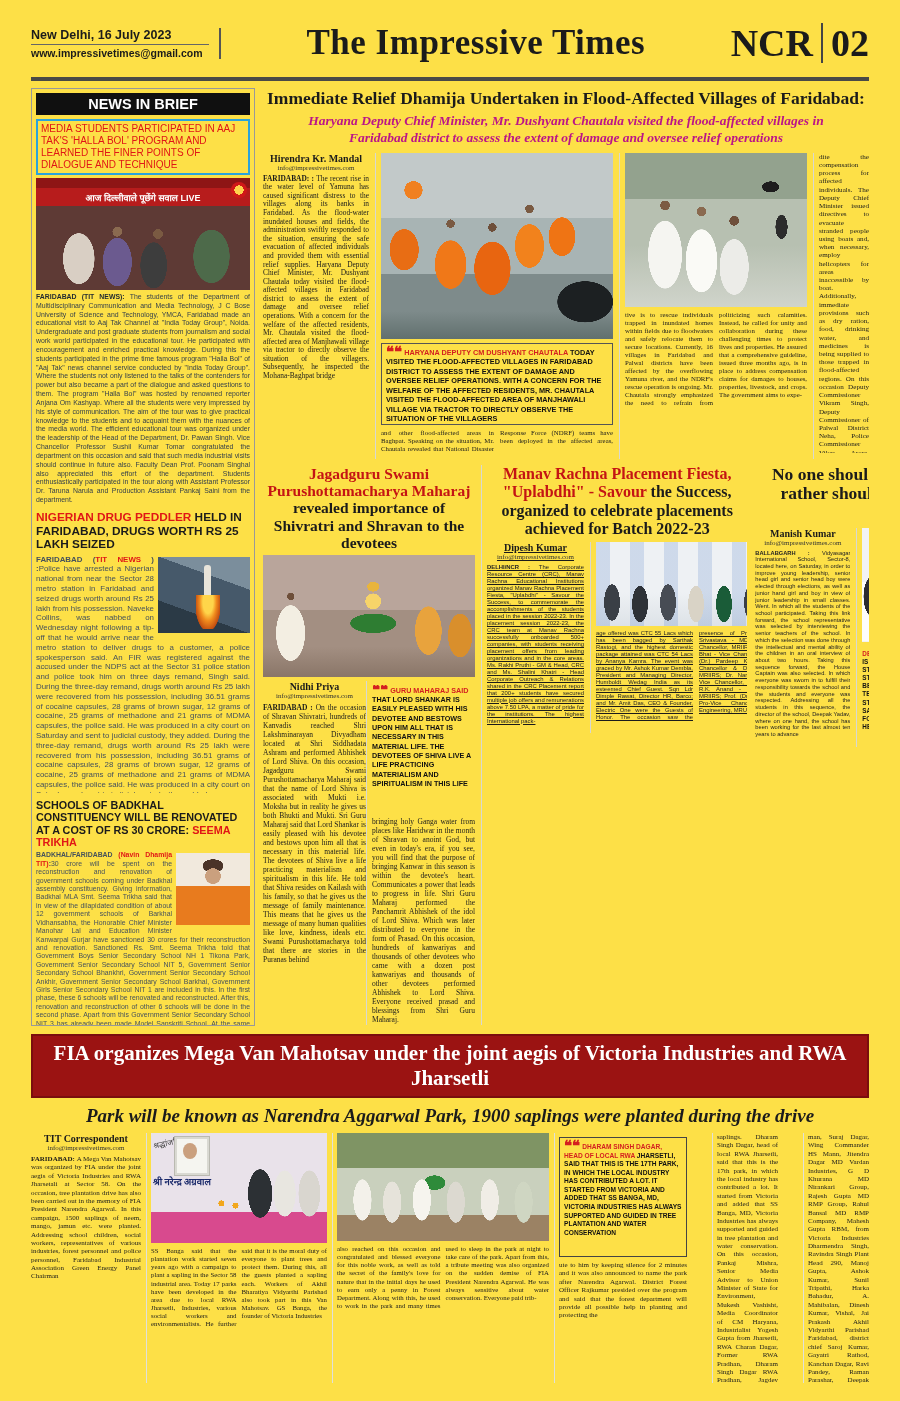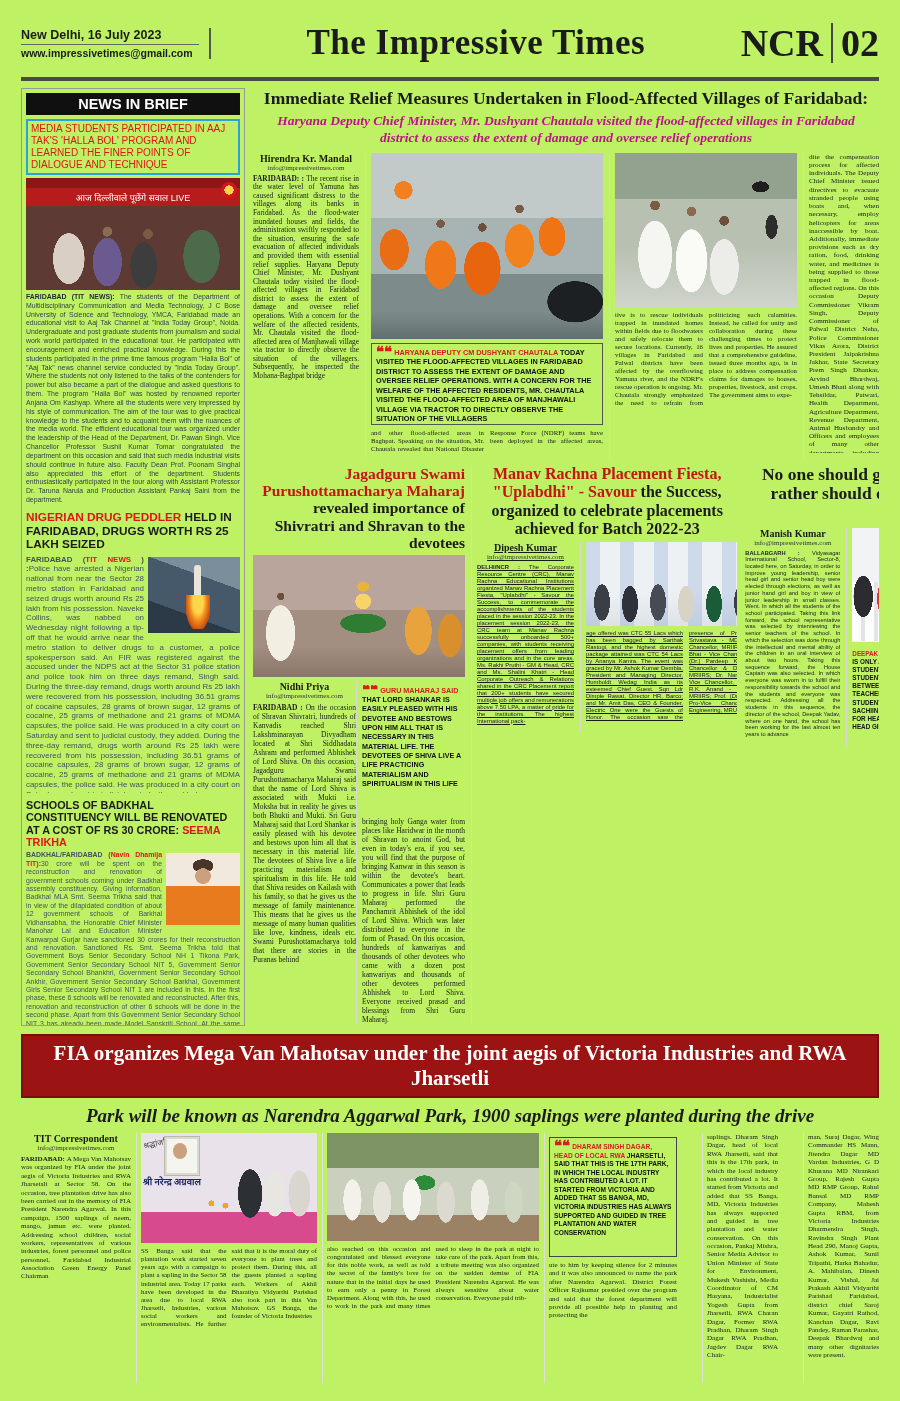--- a/index.html
+++ b/index.html
@@ -1,18 +1,18 @@
 <!DOCTYPE html>
 <html><head>
 <meta charset="utf-8">
 <style>
   html,body{margin:0;padding:0;background:#d9d9d4;}
-  .page{width:900px;height:1401px;margin:0 auto;background:#bef264;position:relative;
+  .page{width:900px;height:1401px;margin:0 auto;background:#fde047;position:relative;
         font-family:"Liberation Serif",serif;color:#1b1b1b;overflow:hidden;
-        padding:14px 21px 0;box-sizing:border-box;}
+        padding:14px 31px 0;box-sizing:border-box;}
   
   .masthead{display:flex;align-items:center;height:58px;}
   .mast-left{width:178px;border-right:2px solid #555;padding-right:10px;font-family:"Liberation Sans",sans-serif;}
   .mast-date{font-weight:bold;font-size:12.5px;border-bottom:1.5px solid #666;padding-bottom:2px;}
   .mast-email{font-weight:bold;font-size:10.5px;padding-top:2px;}
   .mast-title{flex:1;text-align:center;font-weight:bold;font-size:35px;letter-spacing:.5px;}
   .mast-right{font-weight:bold;font-size:38px;display:flex;align-items:center;gap:8px;}
   .mast-bar{width:2px;height:40px;background:#444;display:inline-block;}
   .rule{height:4px;background:#4a4a46;margin:5px 0 7px;}
   
@@ -26,21 +26,21 @@
   .brief1-head{color:#e01616;font-weight:normal;font-size:10px;line-height:1.2;}
   .tv-photo{height:112px;margin-top:3px;position:relative;background:
      radial-gradient(ellipse 26px 42px at 20% 72%,#d9cfc4 0 60%,transparent 61%),
      radial-gradient(ellipse 24px 40px at 38% 75%,#6b5a8f 0 60%,transparent 61%),
      radial-gradient(ellipse 22px 38px at 55% 78%,#3d3d3d 0 60%,transparent 61%),
      radial-gradient(ellipse 30px 44px at 82% 70%,#4d6a4a 0 60%,transparent 61%),
      radial-gradient(circle 8px at 38% 48%,#8a6a50 0 60%,transparent 61%),
      radial-gradient(circle 8px at 57% 50%,#7a5a42 0 60%,transparent 61%),
      linear-gradient(180deg,#8e1515 0 20%,#5e3a35 20% 100%);}
   .tv-band{position:absolute;top:10px;left:0;right:0;height:18px;background:#b71c1c;color:#fff;
-           font-size:9px;font-weight:normal;display:flex;align-items:center;justify-content:center;}
+           font-size:9px;font-weight:bold;display:flex;align-items:center;justify-content:center;}
   .tv-logo{position:absolute;right:3px;top:-6px;width:16px;height:16px;border-radius:50%;
            background:radial-gradient(circle,#ffd24d 0 40%,#d01818 41% 100%);}
   .brief-body{font-size:6.9px;line-height:1.28;text-align:justify;color:#36414a;margin-top:3px;
               height:212px;overflow:hidden;}
   .brief-body b{color:#1d2730;}
   .b-red{color:#e01616;}
   .brief2-head{font-weight:bold;font-size:11.8px;line-height:1.15;margin-top:6px;}
   .brief2-body{font-size:7.9px;line-height:1.24;text-align:justify;color:#45515c;margin-top:3px;
                height:238px;overflow:hidden;}
   .rocket-photo{float:right;width:92px;height:76px;margin:2px 0 2px 4px;position:relative;
@@ -100,21 +100,21 @@
      radial-gradient(circle 8px at 42% 38%,#8a6a50 0 60%,transparent 61%),
      radial-gradient(circle 8px at 60% 44%,#6e4f3a 0 60%,transparent 61%),
      radial-gradient(ellipse 14px 9px at 80% 22%,#1d1d1d 0 60%,transparent 61%),
      radial-gradient(ellipse 10px 20px at 86% 48%,#2c2c2c 0 60%,transparent 61%),
      linear-gradient(180deg,#93a28e 0 30%,#b7c0b1 30% 60%,#d0d4cb 100%);}
   .lead-c3 .minicols{height:142px;}
   .lead-c4 .body-txt{height:300px;font-size:7.1px;}
   
   .bottom-row{display:flex;gap:6px;margin-top:6px;height:560px;overflow:hidden;}
   .jag{width:212px;flex:none;}
-  .jag-head{font-weight:bold;font-size:15.5px;line-height:1.12;text-align:right;}
+  .jag-head{font-weight:bold;font-size:15.5px;line-height:1.12;text-align:center;}
   .h-red{color:#c41414;}
   .photo-temple{height:122px;margin-top:3px;background:
      radial-gradient(circle 13px at 52% 38%,#f7d469 0 60%,transparent 61%),
      radial-gradient(ellipse 38px 16px at 52% 56%,#2e7d32 0 60%,transparent 61%),
      radial-gradient(ellipse 10px 8px at 52% 26%,#e8b43c 0 60%,transparent 61%),
      radial-gradient(ellipse 24px 46px at 13% 64%,#f3eee2 0 60%,transparent 61%),
      radial-gradient(ellipse 22px 40px at 78% 62%,#e8a33d 0 60%,transparent 61%),
      radial-gradient(ellipse 20px 36px at 93% 66%,#d98f2c 0 60%,transparent 61%),
      radial-gradient(circle 6px at 13% 34%,#6e4f3a 0 60%,transparent 61%),
      linear-gradient(180deg,#b9a59b 0 45%,#a38f82 45% 75%,#8a7668 100%);}
@@ -266,21 +266,21 @@
       </div>
       <div class="brief3-body">
         <div class="portrait-photo"></div>
         <b class="dl">BADKHAL/FARIDABAD </b><b class="dl b-red">(Navin Dhamija TIT)</b><b class="dl">:</b><span>30 crore will be spent on the reconstruction and renovation of government schools coming under Badkhal assembly constituency. Giving information, Badkhal MLA Smt. Seema Trikha said that in view of the dilapidated condition of about 12 government schools of Barkhal Vidhansabha, the Honorable Chief Minister Manohar Lal and Education Minister Kanwarpal Gurjar have sanctioned 30 crores for their reconstruction and renovation. Sanctioned Rs. Smt. Seema Trikha told that Government Boys Senior Secondary School NH 1 Tikona Park, Government Senior Secondary School NIT 5, Government Senior Secondary School Bhankhri, Government Senior Secondary School Ankhir, Government Senior Secondary School Barkhal, Government Girls Senior Secondary School NIT 1 are included in this. In the first phase, these 6 schools will be renovated and reconstructed. After this, renovation and reconstruction of other 6 schools will be done in the second phase. Apart from this Government Senior Secondary School NIT 3 has already been made Model Sanskriti School. At the same time, work has been done in Girls Senior Secondary School NIT 2 under Pradhan Mantri Shri Yojana. MLA Seema Trikha said that work is being done in all the schools under the new education policy. Construction of rooms, upgrading of buildings is being done. Their buildings will be made on the lines of central schools and children will get the same atmosphere here. She said that after this, renovation and reconstruction works will be done in other schools of Barkhal assembly constituency in the next phase. Smt. Seema Trikha said that the state government of BJP is making every possible effort to provide higher and better training to all the children under the new education policy. It is our effort that no child should be deprived of education due to lack of money. She thanked Chief Minister Manohar Lal and Education Minister Kanwarpal Gurjar for this.</span>
       </div>
     </aside>
 
     <main class="main">
 
       <section>
-        <div class="lead-head">Immediate Relief Measures Undertaken in Flood-Affected Villages of Faridabad:</div>
+        <div class="lead-head">Immediate Relief Dhamija Undertaken in Flood-Affected Villages of Faridabad:</div>
         <div class="lead-deck">Haryana Deputy Chief Minister, Mr. Dushyant Chautala visited the flood-affected villages in Faridabad district to assess the extent of damage and oversee relief operations</div>
 
         <div class="lead-grid">
           <div class="lead-c1">
             <div class="byline">
               <div class="by-name">Hirendra Kr. Mandal</div>
               <div class="by-email">info@impressivetimes.com</div>
             </div>
             <div class="body-txt">
               <b class="dl">FARIDABAD: : </b><span>The recent rise in the water level of Yamuna has caused significant distress to the villages along its banks in Faridabad. As the flood-water inundated houses and fields, the administration swiftly responded to the situation, ensuring the safe evacuation of affected individuals and provided them with essential relief supplies.  Haryana Deputy Chief Minister, Mr. Dushyant Chautala today visited the flood-affected villages in Faridabad district to assess the extent of damage and oversee relief operations. With a concern for the welfare of the affected residents, Mr. Chautala visited the flood-affected area of Manjhawali village via tractor to directly observe the situation of the villagers. Subsequently, he inspected the Mohana-Baghpat bridge</span>

